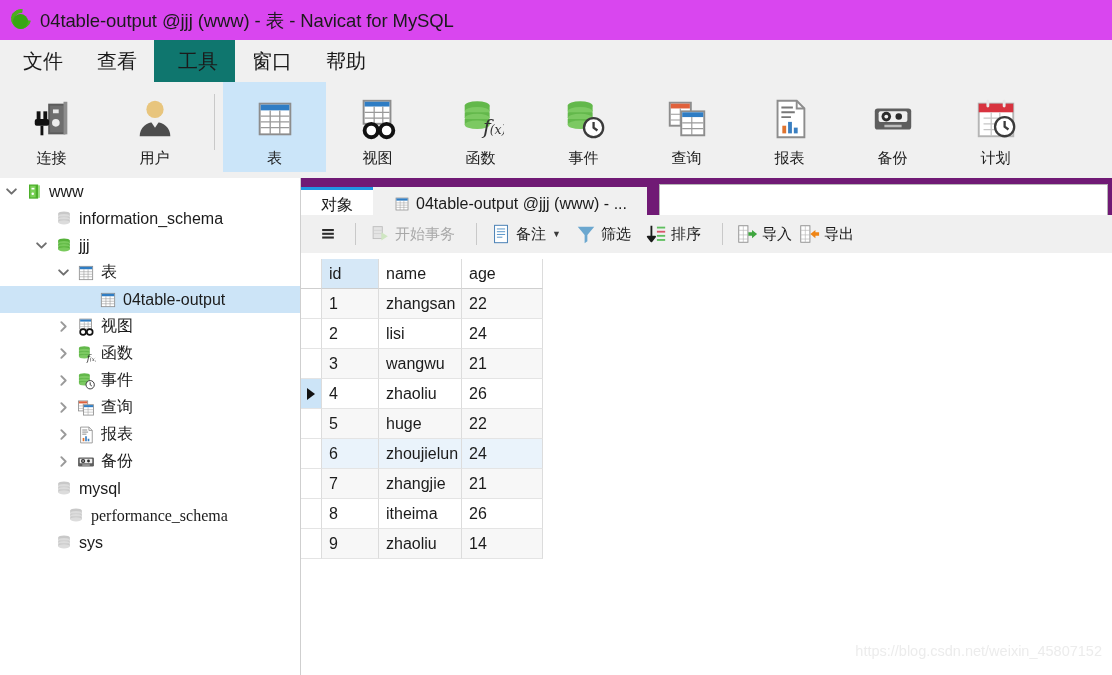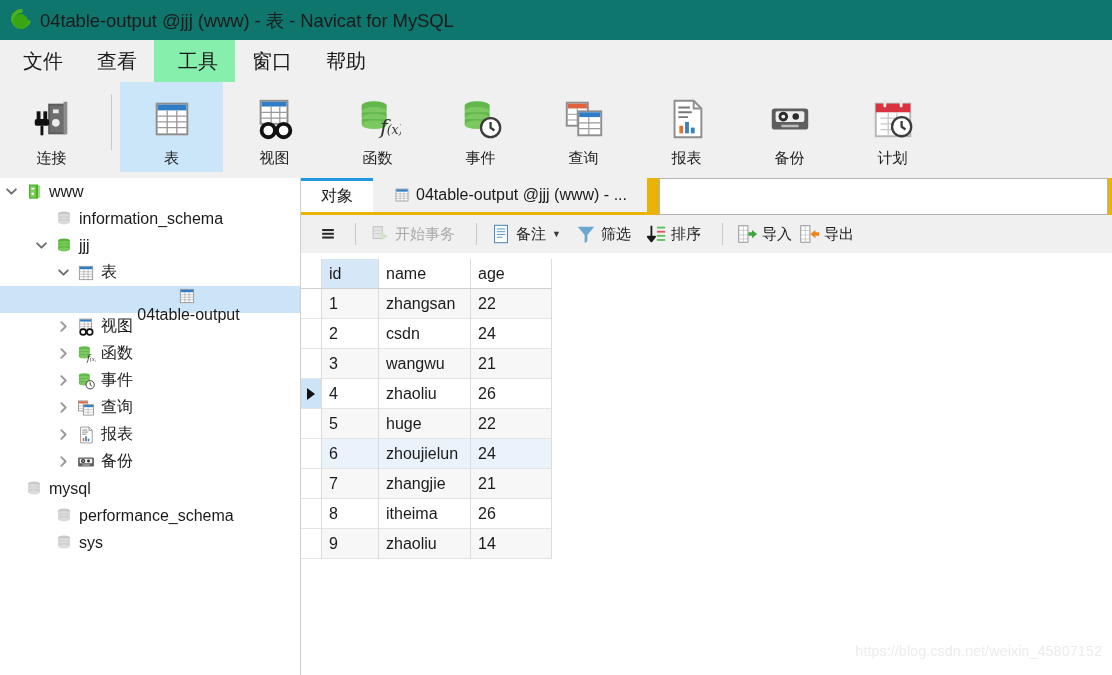--- a/index.html
+++ b/index.html
@@ -7,21 +7,21 @@
     width: 1112px; height: 675px;
     background: #ffffff;
     font-family: "Liberation Sans", "DejaVu Sans", sans-serif;
     overflow: hidden;
   }
   body { position: relative; }
 
   
   #titlebar {
     position: absolute; left: 0; top: 0; width: 1112px; height: 40px;
-    background: #0f766e;
+    background: #d946ef;
     display: flex; align-items: center; padding-left: 8px;
   }
   #app-logo { width: 26px; height: 26px; position: relative; flex: none; margin-right: 6px; }
   #app-logo .ring {
     position: absolute; left: 3px; top: 2px; width: 20px; height: 20px;
     border: 4px solid #4caf1e; border-radius: 50%;
     border-right-color: transparent; transform: rotate(-35deg);
   }
   #app-logo .dot {
     position: absolute; left: 5px; top: 7px; width: 15px; height: 15px;
@@ -36,21 +36,21 @@
   #menubar {
     position: absolute; left: 0; top: 40px; width: 1112px; height: 42px;
     background: #f0f0f0;
     display: flex; align-items: stretch; padding-left: 6px;
   }
   .menu-item {
     display: flex; align-items: center; justify-content: center;
     padding: 0 17px; font-size: 20px; color: #1b1b1b; cursor: default;
     white-space: nowrap;
   }
-  .menu-item.active { background: #86efac; padding-left: 24px; }
+  .menu-item.active { background: #0f766e; padding-left: 24px; }
 
   
   #toolbar {
     position: absolute; left: 0; top: 82px; width: 1112px; height: 96px;
     background: #f0f0f0;
     display: flex; align-items: flex-start;
   }
   .tb-sep {
     width: 1px; height: 56px; background: #c9c9c9; margin: 12px 8px 0 8px; flex: none;
   }
@@ -85,21 +85,21 @@
   .ticon { width: 24px; flex: none; display: flex; align-items: center; justify-content: center; }
   .tlabel { padding-left: 3px; }
 
   
   #rightpane {
     position: absolute; left: 301px; top: 178px; width: 811px; height: 497px;
     background: #ffffff;
   }
   #tabbar {
     position: absolute; left: 0; top: 0; width: 811px; height: 43px;
-    background: #eab308; display: flex; 
+    background: #701a75; display: flex; align-items: flex-end;
   }
   .tab {
     height: 34px; display: flex; align-items: center; justify-content: center;
     padding: 0 20px; font-size: 16px; color: #1b1b1b; cursor: default;
     white-space: nowrap; background: #f0f0f0;
   }
   .tab.active { background: #ffffff; border-top: 3px solid #2196e3; padding-top: 0; }
   .tab .tabicon { margin-right: 5px; display: flex; align-items: center; }
   #tab-blank {
     height: 37px; flex: 1; background: #ffffff;
@@ -128,21 +128,21 @@
     width: 21px; flex: none; border-right: 1px solid #dcdcdc;
     border-bottom: 1px solid #e4e4e4; background: #ffffff;
     display: flex; align-items: center; justify-content: center;
   }
   .gcell {
     border-right: 1px solid #dcdcdc; border-bottom: 1px solid #e4e4e4;
     display: flex; align-items: center; padding-left: 7px;
     font-size: 16px; color: #1b1b1b; overflow: hidden; white-space: nowrap;
   }
   .c-id { width: 57px; flex: none; }
-  .c-name { width: 92px; flex: none; }
+  .c-name { width: 83px; flex: none; }
   .c-age { width: 81px; flex: none; }
   #header-row .gcell { background: #ffffff; border-bottom: 1px solid #cfcfcf; }
   #header-row .gmark { border-bottom: 1px solid #cfcfcf; }
   #header-row .gcell.sel { background: #d6e8f7; }
   .grow.alt .gcell { background: #f7f7f7; }
   .grow.hl .gcell { background: #eaf3fb; }
   .grow.cur .gmark { background: #cce4f7; }
   .marker {
     width: 0; height: 0; border-left: 8px solid #111;
     border-top: 6px solid transparent; border-bottom: 6px solid transparent;
@@ -192,20 +192,30 @@
           <circle cx="28" cy="28" r="4" fill="#ededed"></circle>
           <rect x="36" y="6" width="4" height="34" fill="#8d8d8d"></rect>
           <rect x="8" y="16" width="4" height="8" fill="#111"></rect>
           <rect x="15" y="16" width="4" height="8" fill="#111"></rect>
           <rect x="6" y="24" width="15" height="7" rx="2" fill="#111"></rect>
           <rect x="12" y="31" width="3" height="10" fill="#111"></rect>
         </svg>
       </div>
       <div class="tb-label">连接</div>
     </div>
+    <div class="tb-item">
+      <div class="tb-glyph">
+        <svg width="46" height="46" viewBox="0 0 48 48">
+          <circle cx="24" cy="14" r="9" fill="#e8c57d"></circle>
+          <path d="M8 42c0-9 7-15 16-15s16 6 16 15z" fill="#4d4d4d"></path>
+          <path d="M20 27l4 6 4-6" fill="#f0f0f0"></path>
+        </svg>
+      </div>
+      <div class="tb-label">用户</div>
+    </div>
     <div class="tb-sep"></div>
     <div class="tb-item active">
       <div class="tb-glyph">
         <svg width="46" height="46" viewBox="0 0 48 48">
           <rect x="8" y="8" width="32" height="32" fill="#fff" stroke="#8d8d8d" stroke-width="2"></rect>
           <rect x="9" y="9" width="30" height="6" fill="#2f7dc4"></rect>
           <path d="M9 21h30M9 27h30M9 33h30M19 15v25M29 15v25" stroke="#9a9a9a" stroke-width="1.4"></path>
         </svg>
       </div>
       <div class="tb-label">表</div>
@@ -369,21 +379,21 @@
       </div>
       <div class="ticon">
         <svg width="20" height="20" viewBox="0 0 48 48">
           <rect x="8" y="8" width="32" height="32" fill="#fff" stroke="#8d8d8d" stroke-width="2"></rect>
           <rect x="9" y="9" width="30" height="6" fill="#2f7dc4"></rect>
           <path d="M9 21h30M9 27h30M9 33h30M19 15v25M29 15v25" stroke="#9a9a9a" stroke-width="1.4"></path>
         </svg>
       </div>
       <div class="tlabel">表</div>
     </div>
-    <div class="tree-row selected" style="padding-left: 74px; flex-direction: column;">
+    <div class="tree-row selected" style="padding-left: 74px;">
       <div class="tw"></div>
       <div class="ticon">
         <svg width="20" height="20" viewBox="0 0 48 48">
           <rect x="8" y="8" width="32" height="32" fill="#fff" stroke="#8d8d8d" stroke-width="2"></rect>
           <rect x="9" y="9" width="30" height="6" fill="#2f7dc4"></rect>
           <path d="M9 21h30M9 27h30M9 33h30M19 15v25M29 15v25" stroke="#9a9a9a" stroke-width="1.4"></path>
         </svg>
       </div>
       <div class="tlabel">04table-output</div>
     </div>
@@ -493,36 +503,36 @@
           <rect x="5" y="13" width="38" height="22" rx="3" fill="#5e5e5e"></rect>
           <rect x="9" y="16" width="30" height="11" rx="2" fill="#efefef"></rect>
           <circle cx="17" cy="21.5" r="5" fill="#2b2b2b"></circle>
           <circle cx="17" cy="21.5" r="2" fill="#efefef"></circle>
           <circle cx="30" cy="21.5" r="3.4" fill="#2b2b2b"></circle>
           <rect x="15" y="30" width="18" height="2.6" fill="#bdbdbd"></rect>
         </svg>
       </div>
       <div class="tlabel">备份</div>
     </div>
-    <div class="tree-row" style="">
+    <div class="tree-row" style="padding-left: 30px;">
       <div class="tw"></div>
       <div class="ticon">
         <svg width="20" height="20" viewBox="0 0 48 48">
           <ellipse cx="24" cy="11" rx="14" ry="5" fill="#c9c9c9"></ellipse>
           <rect x="10" y="11" width="28" height="6" fill="#c9c9c9"></rect>
           <ellipse cx="24" cy="17" rx="14" ry="5" fill="#dcdcdc"></ellipse>
           <rect x="10" y="18" width="28" height="6" fill="#c9c9c9"></rect>
           <ellipse cx="24" cy="24" rx="14" ry="5" fill="#dcdcdc"></ellipse>
           <rect x="10" y="25" width="28" height="7" fill="#c9c9c9"></rect>
           <ellipse cx="24" cy="32" rx="14" ry="5" fill="#dcdcdc"></ellipse>
         </svg>
       </div>
       <div class="tlabel">mysql</div>
     </div>
-    <div class="tree-row" style="padding-left: 30px;">
+    <div class="tree-row" style="padding-left: 42px; font-family: Liberation Serif, serif;">
       <div class="tw"></div>
       <div class="ticon">
         <svg width="20" height="20" viewBox="0 0 48 48">
           <ellipse cx="24" cy="11" rx="14" ry="5" fill="#c9c9c9"></ellipse>
           <rect x="10" y="11" width="28" height="6" fill="#c9c9c9"></rect>
           <ellipse cx="24" cy="17" rx="14" ry="5" fill="#dcdcdc"></ellipse>
           <rect x="10" y="18" width="28" height="6" fill="#c9c9c9"></rect>
           <ellipse cx="24" cy="24" rx="14" ry="5" fill="#dcdcdc"></ellipse>
           <rect x="10" y="25" width="28" height="7" fill="#c9c9c9"></rect>
           <ellipse cx="24" cy="32" rx="14" ry="5" fill="#dcdcdc"></ellipse>
@@ -652,21 +662,21 @@
       </div>
       <div class="grow alt">
         <div class="gmark"></div>
         <div class="gcell c-id">1</div>
         <div class="gcell c-name">zhangsan</div>
         <div class="gcell c-age">22</div>
       </div>
       <div class="grow">
         <div class="gmark"></div>
         <div class="gcell c-id">2</div>
-        <div class="gcell c-name">csdn</div>
+        <div class="gcell c-name">lisi</div>
         <div class="gcell c-age">24</div>
       </div>
       <div class="grow alt">
         <div class="gmark"></div>
         <div class="gcell c-id">3</div>
         <div class="gcell c-name">wangwu</div>
         <div class="gcell c-age">21</div>
       </div>
       <div class="grow cur">
         <div class="gmark">

